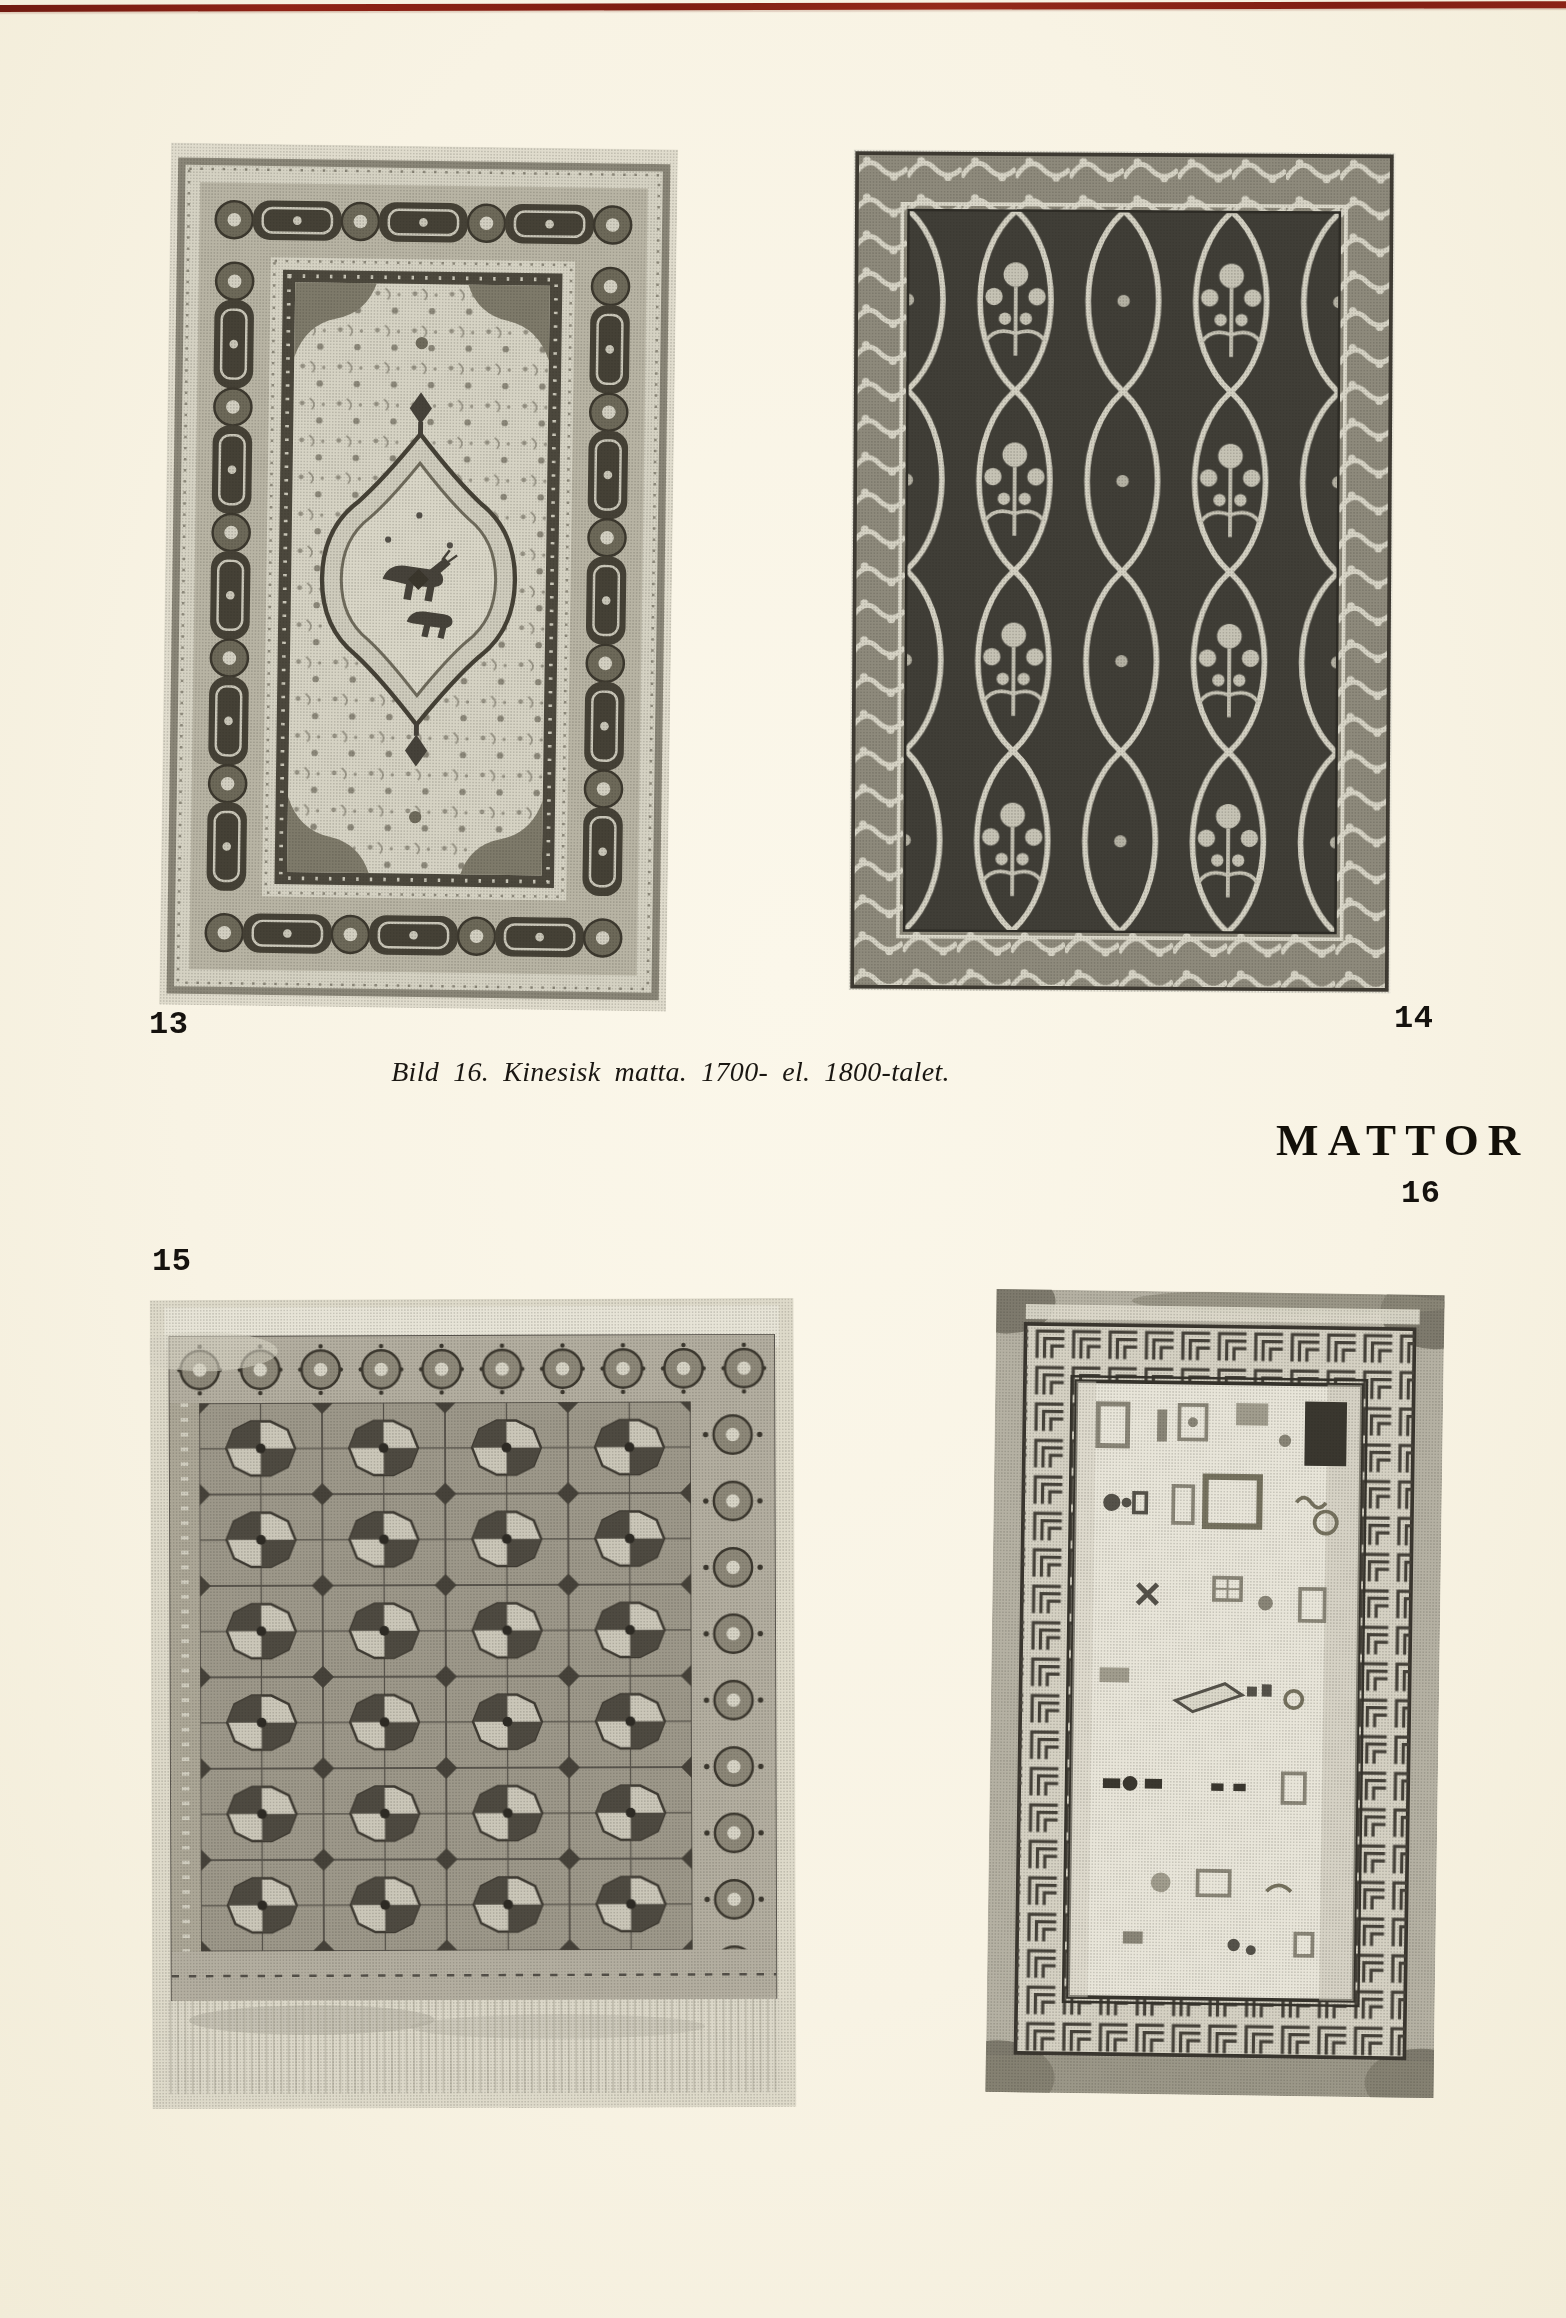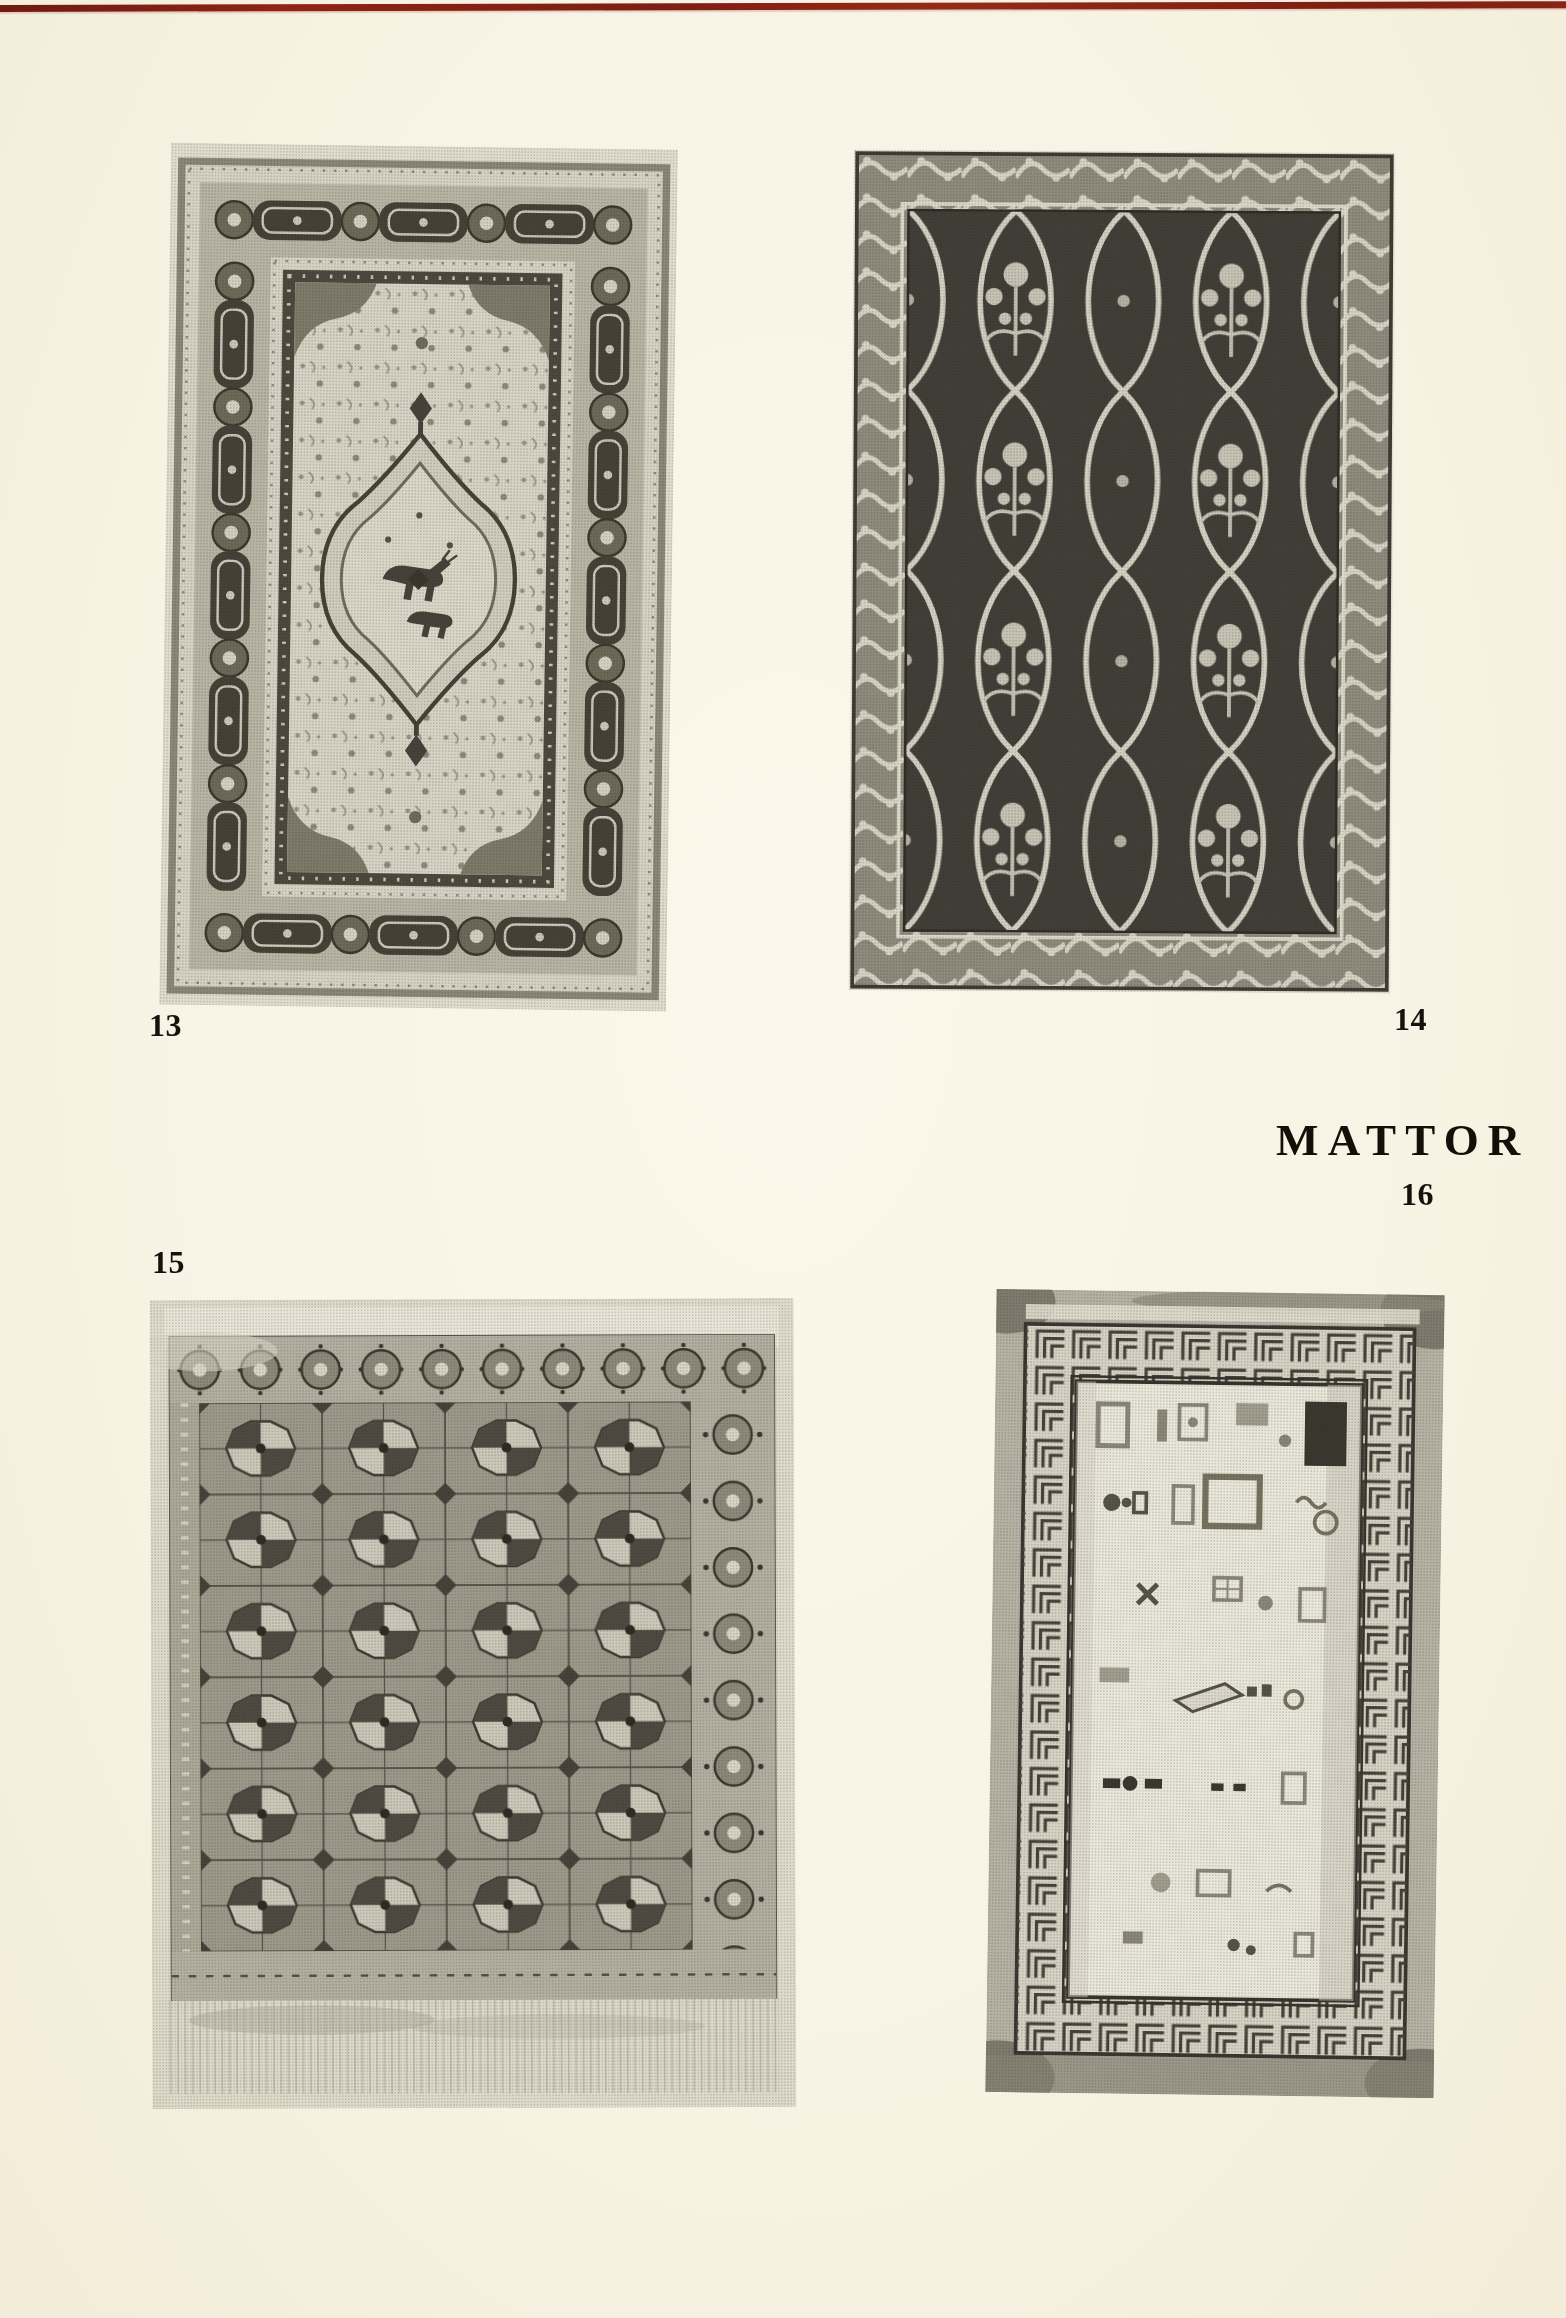--- a/index.html
+++ b/index.html
@@ -15,21 +15,21 @@
     box-shadow:0 1.8px 1.2px rgba(120,40,20,0.18);
   }
   .photo{position:absolute;}
   .photo svg{width:100%;height:100%;display:block;}
   .photo::after{
     content:"";position:absolute;inset:0;pointer-events:none;
     background-image:radial-gradient(rgba(35,32,26,0.16) 0.6px, rgba(0,0,0,0) 0.9px);
     background-size:3.1px 3.1px;
   }
   .fig-num{
-    position:absolute;font-family:Liberation Serif, serif;font-weight:700;
+    position:absolute;font-family:Liberation Mono, monospace;font-weight:700;
     font-size:32px;color:#15120e;letter-spacing:0.6px;line-height:1;
   }
   .captions{
     position:absolute;left:148px;top:1046px;width:1045px;text-align:center;
     font-style:italic;font-size:28px;color:#1a1712;
   }
   .caption-line{line-height:52px;margin-bottom:8.6px;white-space:nowrap;word-spacing:6.8px;letter-spacing:0.3px;}
   .mattor{
     position:absolute;left:1276px;top:1118px;
     font-family:"Liberation Serif",serif;font-weight:700;font-size:45px;
@@ -295,18 +295,19 @@
       </g>
     </svg>
   </div>
 
   <span class="fig-num" style="left:149px;top:1009px;">13</span>
   <span class="fig-num" style="left:1358px;top:1003px;margin-left:36px;">14</span>
   <span class="fig-num" style="left:152px;top:1246px;">15</span>
   <span class="fig-num" style="left:1401px;top:1178px;">16</span>
 
   <div class="captions">
+    <div class="caption-line">Bild 16. Kinesisk matta. 1700- el. 1800-talet.</div>
   </div>
 
   <div class="mattor">MATTOR</div>
 
 </div>
 
 
 </body></html>

